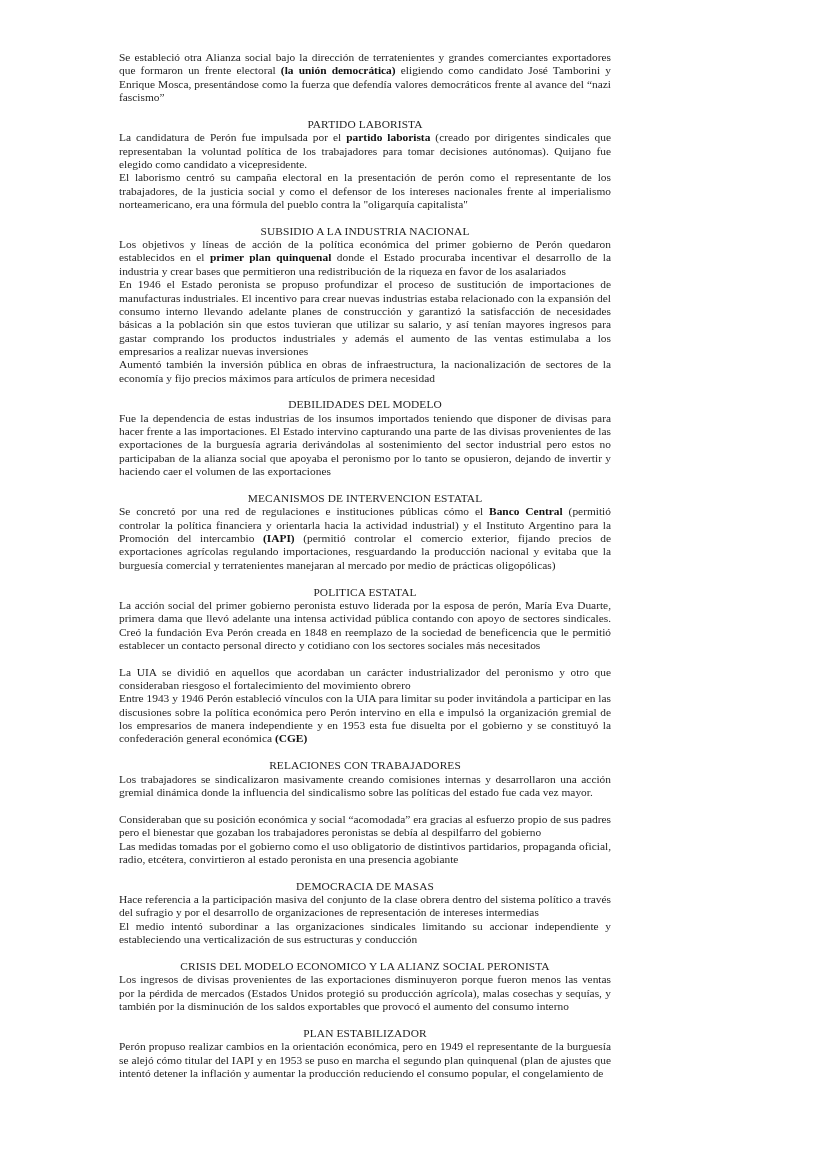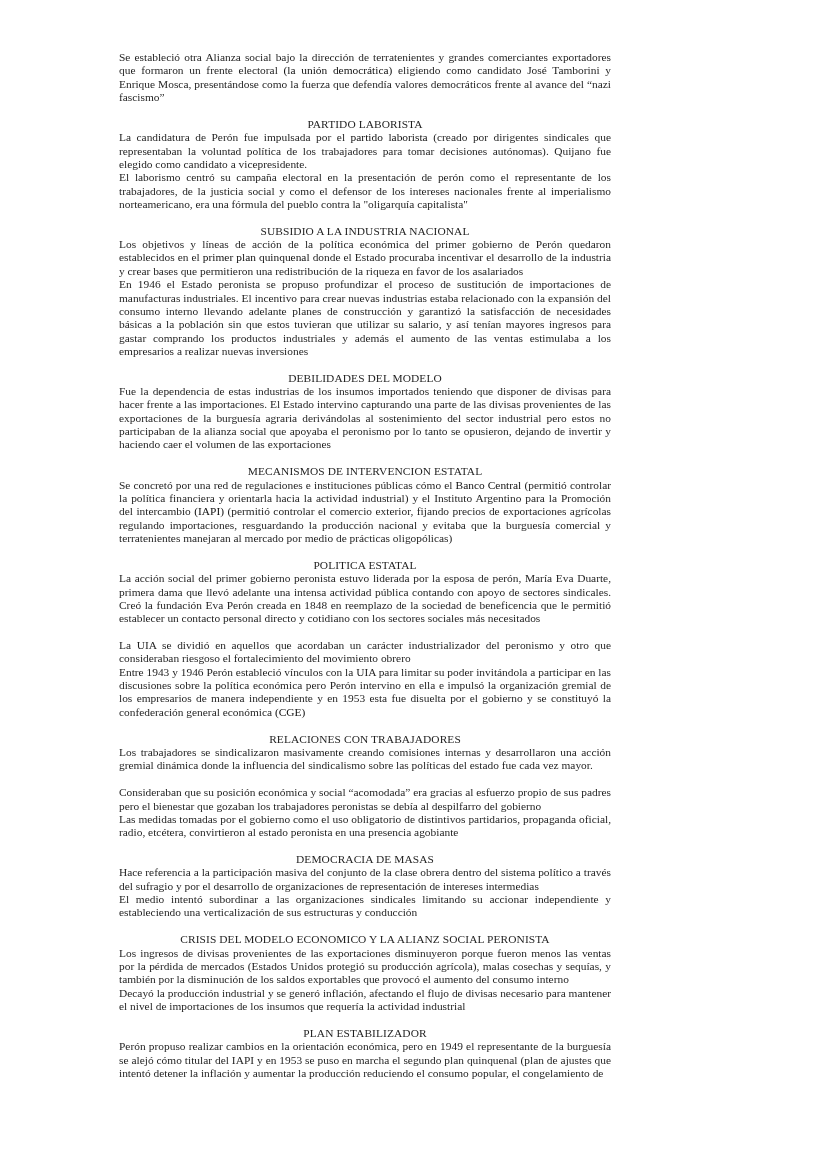--- a/index.html
+++ b/index.html
@@ -32,21 +32,21 @@
     font-weight: normal;
     font-size: 11.4px;
     line-height: 13.35px;
     letter-spacing: 0.1px;
   }
   .para {
     margin: 0;
     text-align: justify;
   }
   b {
-    font-weight: normal;
+    font-weight: bold;
     color: #111;
   }
 </style>
 </head>
 <body>
 
 <div class="page">
 
   <div class="section">
     <p class="para">
@@ -64,20 +64,23 @@
     </p>
   </div>
 
   <div class="section">
     <h2 class="heading">SUBSIDIO A LA INDUSTRIA NACIONAL</h2>
     <p class="para">
       <span>Los objetivos y líneas de acción de la política económica del primer gobierno de Perón quedaron establecidos en el </span><b>primer plan quinquenal</b><span> donde el Estado procuraba incentivar el desarrollo de la industria y crear bases que permitieron una redistribución de la riqueza en favor de los asalariados</span>
     </p>
     <p class="para">
       <span>En 1946 el Estado peronista se propuso profundizar el proceso de sustitución de importaciones de manufacturas industriales. El incentivo para crear nuevas industrias estaba relacionado con la expansión del consumo interno  llevando adelante planes de construcción y garantizó la satisfacción de necesidades básicas a la población sin que estos tuvieran que utilizar su salario, y así tenían mayores ingresos para gastar comprando los productos industriales y además el aumento de las ventas estimulaba a los empresarios a realizar nuevas inversiones</span>
+    </p>
+    <p class="para">
+      <span>Aumentó también la inversión pública en obras de infraestructura, la nacionalización de sectores de la economía y fijo precios máximos para artículos de primera necesidad</span>
     </p>
   </div>
 
   <div class="section">
     <h2 class="heading">DEBILIDADES DEL MODELO</h2>
     <p class="para">
       <span>Fue la dependencia de estas industrias de los insumos importados teniendo que disponer de divisas para hacer frente a las importaciones. El Estado intervino capturando una parte de las divisas provenientes de las exportaciones de la burguesía agraria derivándolas al sostenimiento del sector industrial pero estos no participaban de la alianza social que apoyaba el peronismo por lo tanto se opusieron, dejando de invertir y haciendo caer el volumen de las exportaciones</span>
     </p>
   </div>
 
@@ -128,23 +131,20 @@
     <p class="para">
       <span>El medio intentó subordinar a las organizaciones sindicales limitando su accionar independiente y estableciendo una verticalización de sus estructuras y conducción</span>
     </p>
   </div>
 
   <div class="section">
     <h2 class="heading">CRISIS DEL MODELO ECONOMICO Y LA ALIANZ SOCIAL PERONISTA</h2>
     <p class="para">
       <span>Los ingresos de divisas provenientes de las exportaciones disminuyeron porque fueron menos las ventas por la pérdida de mercados (Estados Unidos protegió su producción agrícola), malas cosechas y sequías, y también por la disminución de los saldos exportables que provocó el aumento del consumo interno</span>
     </p>
-    <p class="para">
-      <span>Decayó la producción industrial y se generó inflación, afectando el flujo de divisas necesario para mantener el nivel de importaciones de los insumos que requería la actividad industrial</span>
-    </p>
   </div>
 
   <div class="section">
     <h2 class="heading">PLAN ESTABILIZADOR</h2>
     <p class="para">
       <span>Perón propuso realizar cambios en la orientación económica, pero en 1949 el representante de la burguesía se alejó cómo titular del IAPI y en 1953 se puso en marcha el segundo plan quinquenal (plan de ajustes que intentó detener la inflación y aumentar la producción reduciendo el consumo popular, el congelamiento de</span>
     </p>
   </div>
 
 </div>

